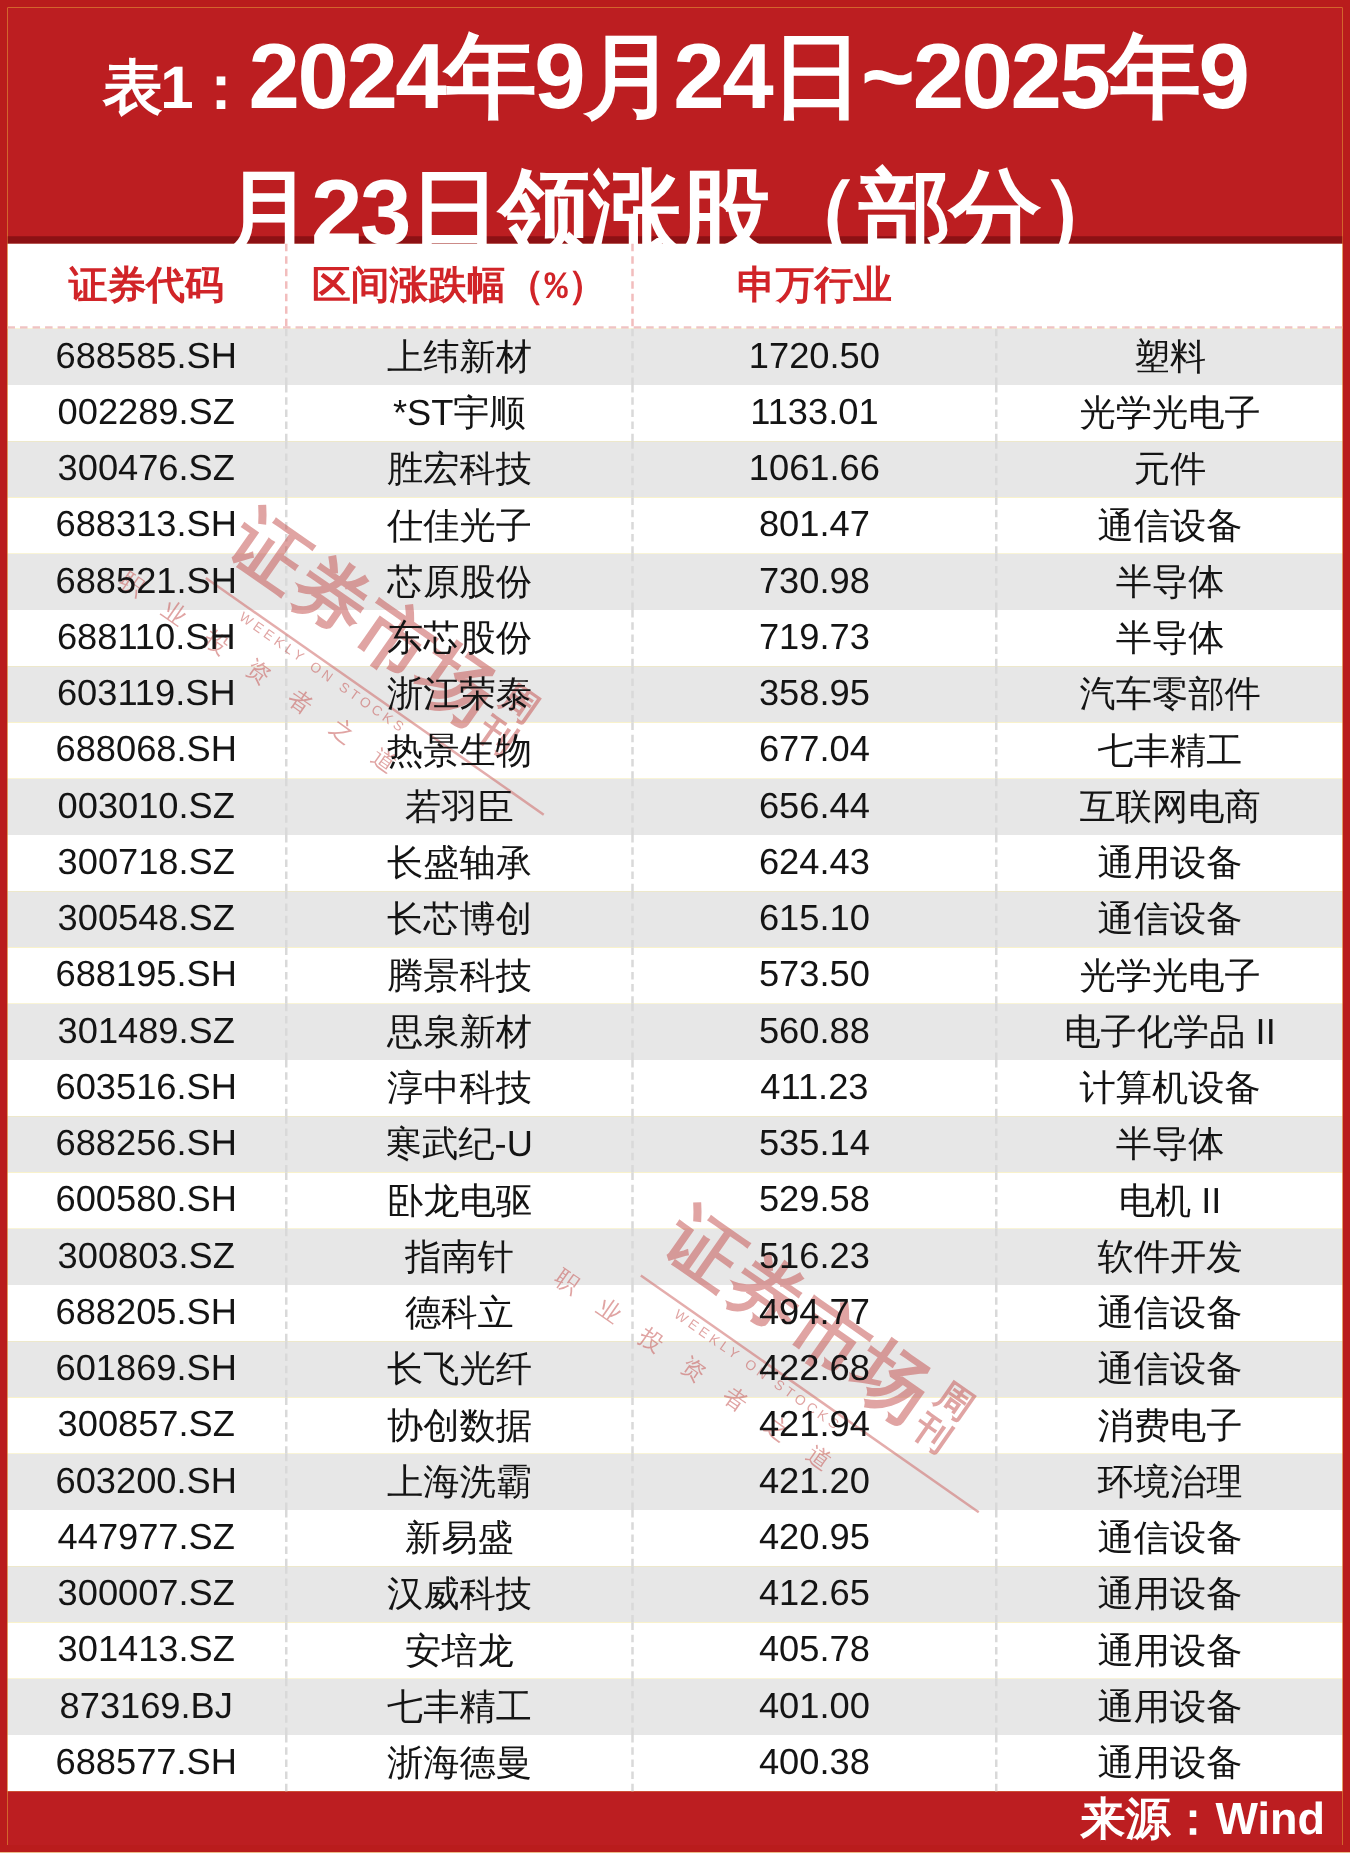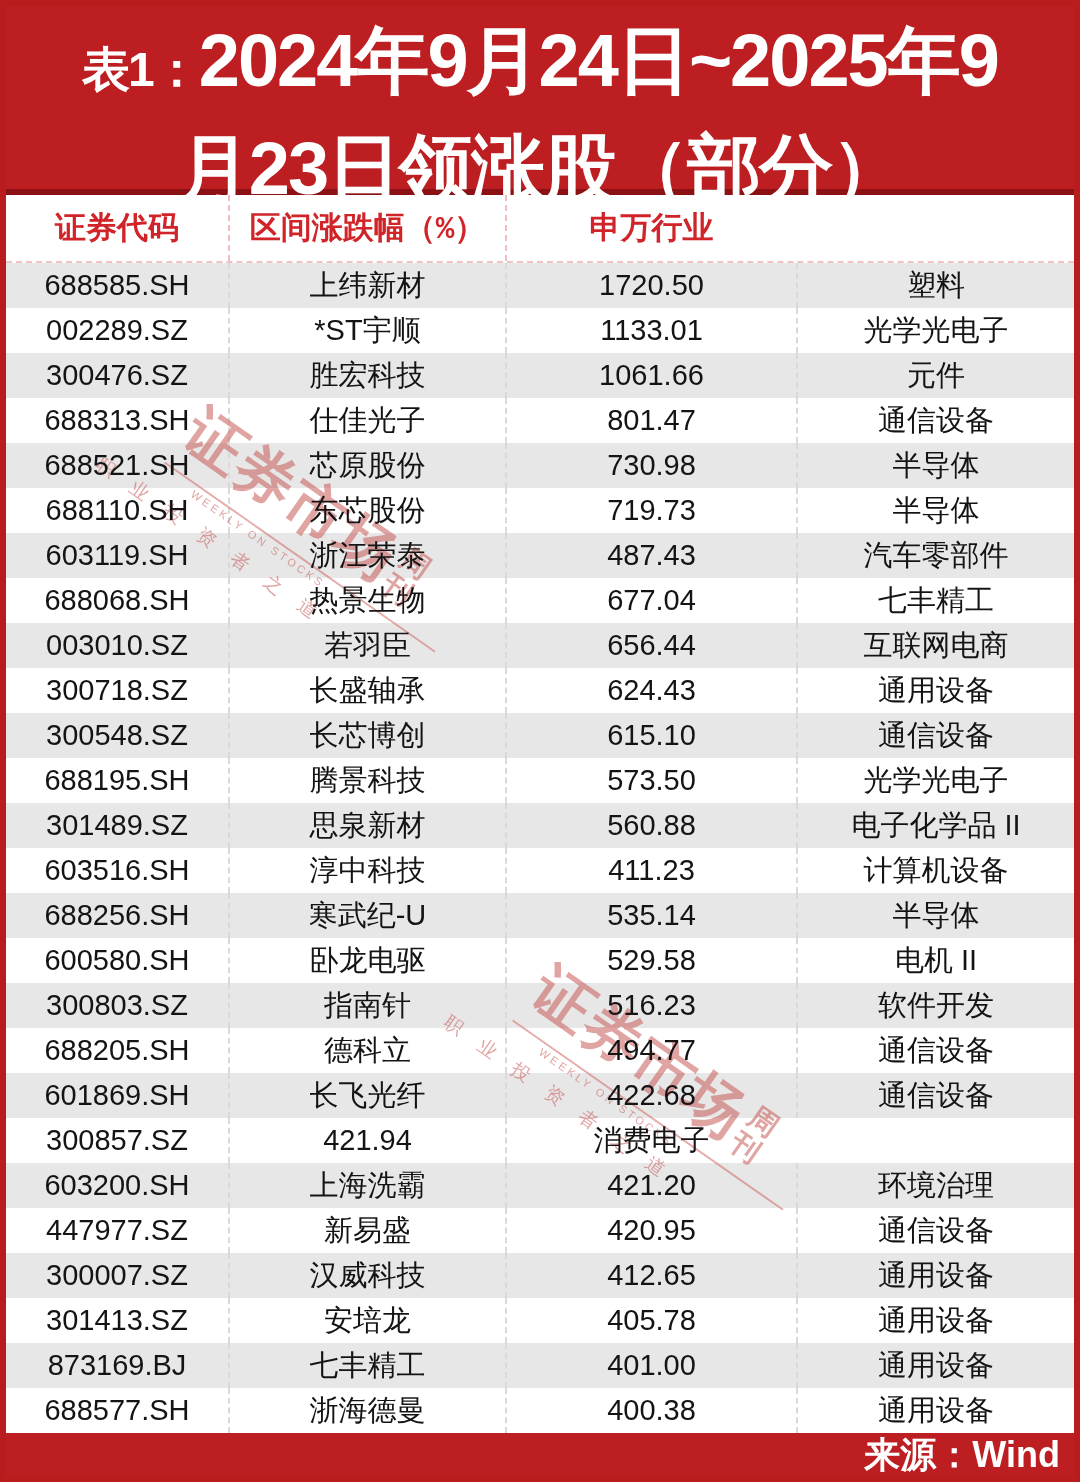--- a/index.html
+++ b/index.html
@@ -196,21 +196,21 @@
   </div>
 
   <div class="trow">
     <div class="cell">
           <span>603119.SH</span>
         </div>
     <div class="cell">
           <span>浙江荣泰</span>
         </div>
     <div class="cell">
-          <span>487.43</span>
+          <span>358.95</span>
         </div>
     <div class="cell">
           <span>汽车零部件</span>
         </div>
   </div>
 
   <div class="trow">
     <div class="cell">
           <span>688068.SH</span>
         </div>
@@ -386,20 +386,23 @@
           <span>422.68</span>
         </div>
     <div class="cell">
           <span>通信设备</span>
         </div>
   </div>
 
   <div class="trow">
     <div class="cell">
           <span>300857.SZ</span>
+        </div>
+    <div class="cell">
+          <span>协创数据</span>
         </div>
     <div class="cell">
           <span>421.94</span>
         </div>
     <div class="cell">
           <span>消费电子</span>
         </div>
   </div>
 
   <div class="trow">

